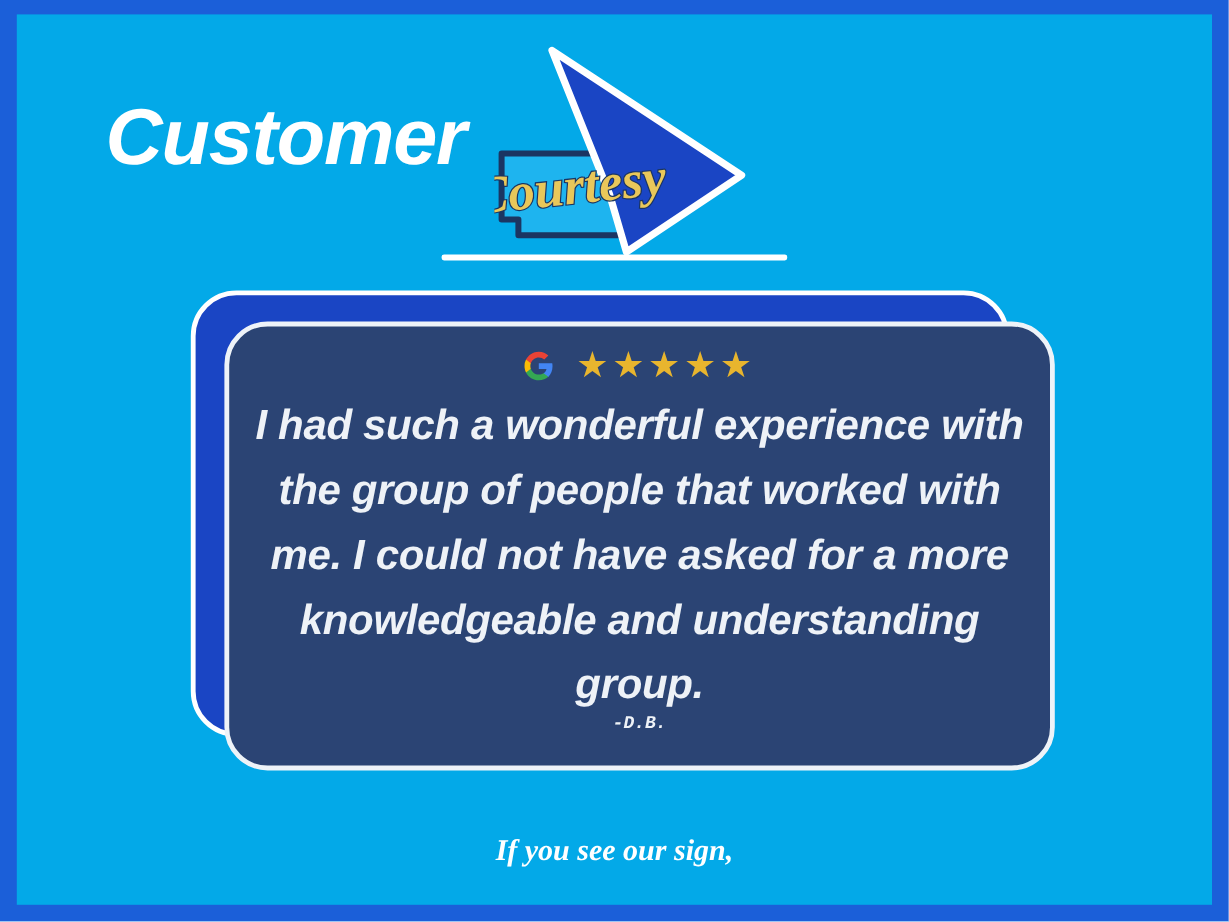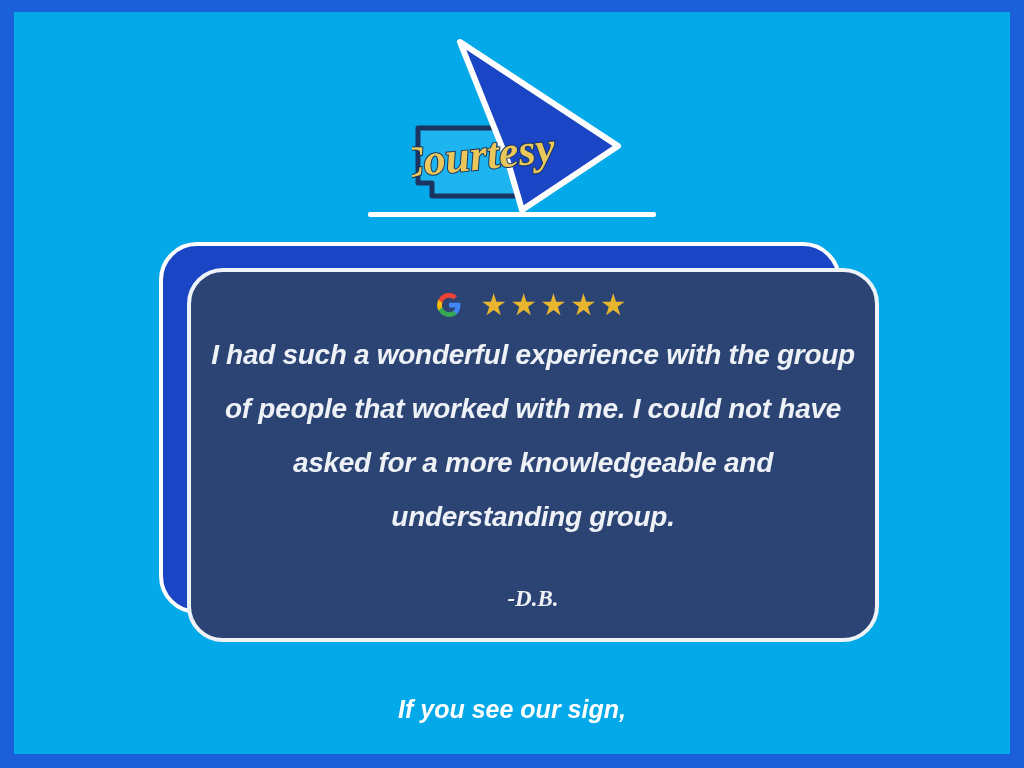--- a/index.html
+++ b/index.html
@@ -127,62 +127,63 @@
 
   .quote {
     position: absolute;
     left: 20px;
     right: 20px;
     top: 56px;
     text-align: center;
     font-family: "Liberation Sans", sans-serif;
     font-weight: bold;
     font-style: italic;
-    font-size: 28px;
+    font-size: 35px;
     line-height: 54px;
     color: #eef2f7;
     letter-spacing: -0.3px;
   }
 
   .attribution {
     position: absolute;
     left: 0;
     right: 0;
     bottom: 26px;
     text-align: center;
-    font-family: Liberation Serif, serif;
-    font-weight: bold;
-    font-style: italic;
-    font-size: 23px;
+    font-family: Liberation Mono, monospace;
+    font-weight: bold;
+    font-style: italic;
+    font-size: 15px;
     color: #eef2f7;
   }
 
   
   .footer {
     position: absolute;
     left: 0;
     bottom: 26px;
     width: 100%;
     text-align: center;
-    font-family: Liberation Sans, sans-serif;
+    font-family: Liberation Serif, serif;
     font-weight: bold;
     font-style: italic;
     font-size: 25px;
     line-height: 37px;
     color: #ffffff;
   }
   .footer-line { display: block; }
 </style>
 </head>
 <body>
 
 <div class="slide">
   <div class="slide-inner">
 
     <div class="header">
+      <div class="title-word title-left">Customer</div>
 
       <div class="logo">
         <svg viewBox="0 0 220 190" xmlns="http://www.w3.org/2000/svg">
 
           <path d="M6 104 L6 159 L20 159 L20 172 L128 172 L128 104 Z" fill="#1eb4ef" stroke="#1b3562" stroke-width="5" stroke-linejoin="round"></path>
 
           <path d="M48 18 L206 122 L110 186 L96 138 L48 18 Z" fill="#1a45c4" stroke="#ffffff" stroke-width="6" stroke-linejoin="round"></path>
 
           <text x="64" y="146" text-anchor="middle" font-family="Liberation Serif, serif" font-size="44" font-style="italic" font-weight="bold" fill="#e9c75a" stroke="#1b3562" stroke-width="2" paint-order="stroke" transform="rotate(-6 64 146)">Courtesy</text>
         </svg>

